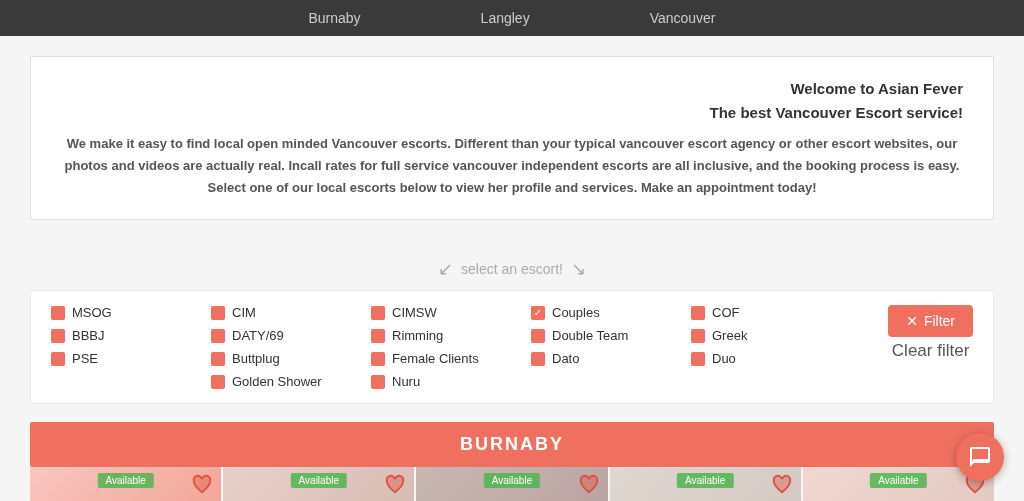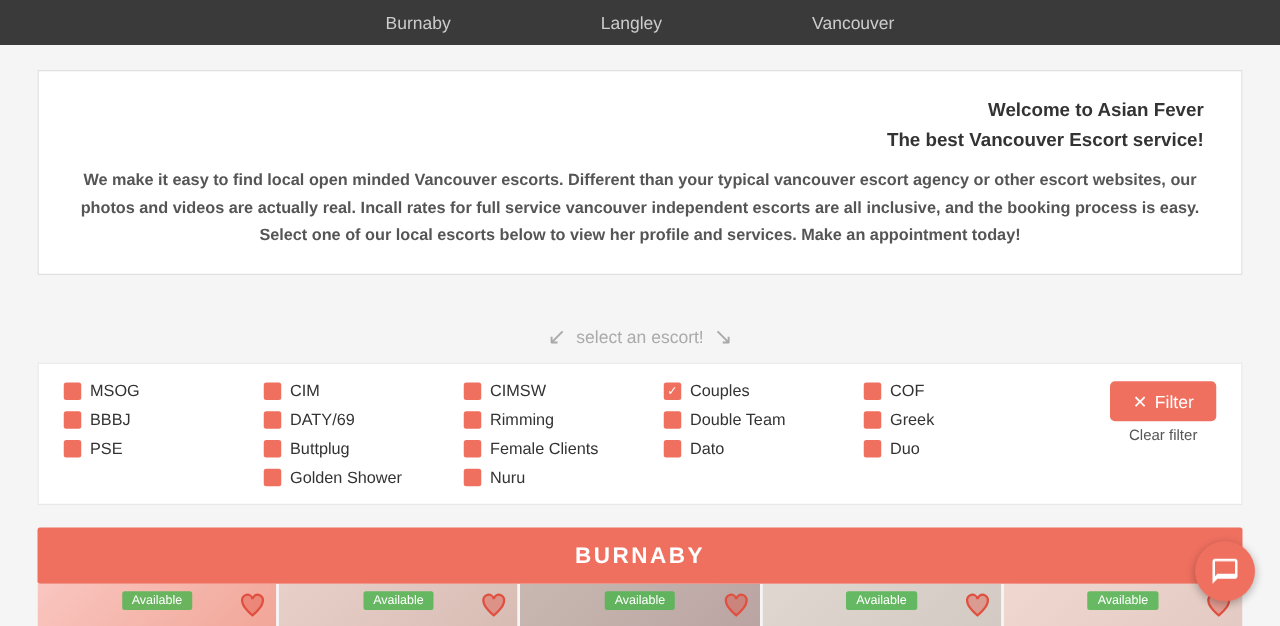--- a/index.html
+++ b/index.html
@@ -122,21 +122,21 @@
       font-size: 14px;
       cursor: pointer;
       display: flex;
       align-items: center;
       gap: 6px;
     }
     .filter-btn .x-icon {
       font-size: 14px;
     }
     .clear-filter {
-      font-size: 12px;
+      font-size: 17px;
       color: #555;
       cursor: pointer;
       text-decoration: none;
     }
 
     
     .burnaby-banner {
       background: #f07060;
       color: #fff;
       text-align: center;

